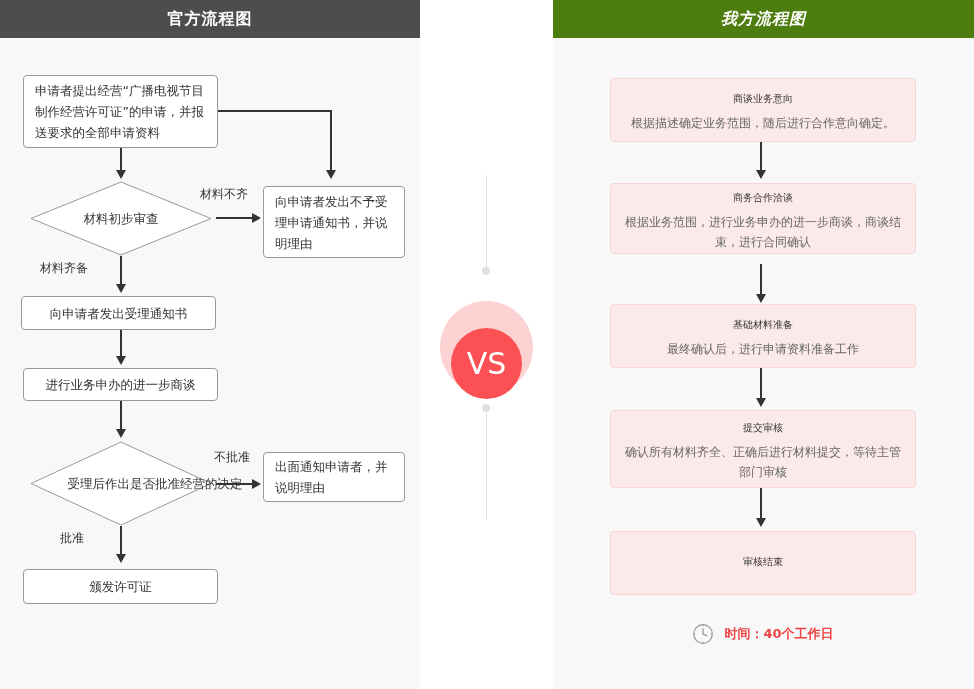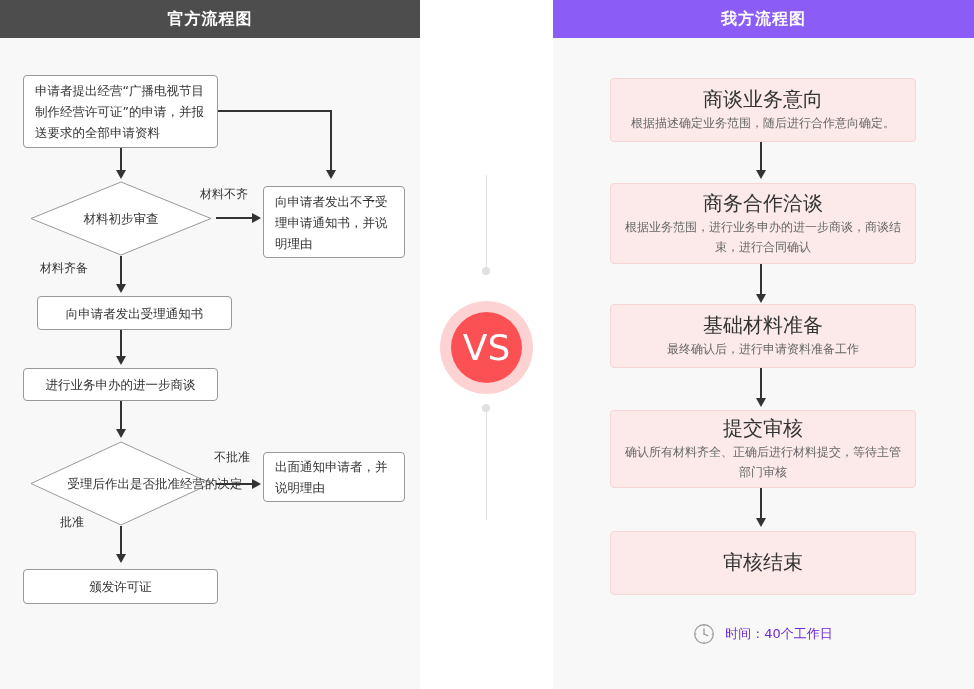--- a/index.html
+++ b/index.html
@@ -15,21 +15,21 @@
   .panel{position:absolute;top:0;background:#f8f8f8;}
   .panel-left{left:0;width:420px;height:689px;}
   .panel-right{left:553px;width:421px;height:689px;}
 
   .panel-header{
     position:absolute;left:0;top:0;width:100%;height:38px;
     display:flex;align-items:center;justify-content:center;
     color:#ffffff;font-size:16px;font-weight:bold;letter-spacing:1px;
   }
   .hdr-left{background:#4d4d4d;}
-  .hdr-right{background:#8b5cf6;}
+  .hdr-right{background:#4d7c0f;font-style:italic;}
 
   
   .node{
     position:absolute;box-sizing:border-box;
     background:#ffffff;border:1px solid #999;border-radius:4px;
     color:#333;font-size:12.5px;line-height:21px;
     display:flex;align-items:center;
   }
   .node.center{justify-content:center;text-align:center;}
   .node.pad{padding:6px 11px;}
@@ -60,48 +60,48 @@
 
   
   .mid{position:absolute;left:420px;top:0;width:133px;height:689px;background:#ffffff;}
   .mid-line{position:absolute;left:66px;width:1px;background:#e0e0e0;}
   .mid-dot{position:absolute;width:8px;height:8px;border-radius:50%;background:#e0e0e0;left:62px;}
   .vs-ring{
     position:absolute;left:20px;top:301px;width:93px;height:93px;
     border-radius:50%;background:#fcd2d2;
   }
   .vs-circle{
-    position:absolute;left:31px;top:312px;width:71px;height:71px;
+    position:absolute;left:31px;top:328px;width:71px;height:71px;
     border-radius:50%;background:#fb5154;
     display:flex;align-items:center;justify-content:center;
-    color:#ffffff;font-size:36px;font-weight:normal;letter-spacing:0px;
+    color:#ffffff;font-size:30px;font-weight:normal;letter-spacing:0px;
   }
 
   
   .card{
     position:absolute;box-sizing:border-box;left:610px;width:306px;
     background:#fceaea;border:1px solid #f7d5d5;border-radius:4px;
     display:flex;flex-direction:column;align-items:center;justify-content:center;
     text-align:center;
   }
-  .card .c-title{color:#333;font-size:20px;line-height:24px;margin-bottom:2px;}
+  .card .c-title{color:#333;font-size:10px;line-height:24px;margin-bottom:2px;}
   .card .c-desc{color:#666;font-size:12px;line-height:20px;padding:0 12px;}
 
   .r-arrow{position:absolute;left:760px;}
   .r-arrow .stem{position:absolute;left:0;top:0;width:2px;background:#333;}
   .r-arrow .head{
     position:absolute;left:-4px;width:0;height:0;
     border-left:5px solid transparent;border-right:5px solid transparent;
     border-top:9px solid #333;
   }
 
   .footer-time{
     position:absolute;left:610px;top:618px;width:306px;height:32px;
     display:flex;align-items:center;justify-content:center;gap:10px;
-    color:#6d28d9;font-size:13px;
+    color:#ef4444;font-size:13px;font-weight:bold;
   }
   .clock{display:block;}
 </style>
 </head>
 <body>
 
 <div class="stage">
 
   <div class="panel panel-left">
     <div class="panel-header hdr-left">官方流程图</div>
@@ -125,21 +125,21 @@
     <div class="edge h" style="left:216px;top:217px;width:38px;"></div>
     <div class="arrowhead right" style="left:252px;top:213px;"></div>
     <div class="edge-label" style="left:200px;top:186px;">材料不齐</div>
 
     <div class="node pad" style="left:263px;top:186px;width:142px;height:72px;">向申请者发出不予受理申请通知书，并说明理由</div>
 
     <div class="edge v" style="left:120px;top:256px;height:30px;"></div>
     <div class="arrowhead down" style="left:116px;top:284px;"></div>
     <div class="edge-label" style="left:40px;top:260px;">材料齐备</div>
 
-    <div class="node center" style="left:37px;top:296px;width:195px;height:34px;">向申请者发出受理通知书</div>
+    <div class="node center" style="left:21px;top:296px;width:195px;height:34px;">向申请者发出受理通知书</div>
 
     <div class="edge v" style="left:120px;top:330px;height:28px;"></div>
     <div class="arrowhead down" style="left:116px;top:356px;"></div>
 
     <div class="node center" style="left:23px;top:368px;width:195px;height:33px;">进行业务申办的进一步商谈</div>
 
     <div class="edge v" style="left:120px;top:401px;height:30px;"></div>
     <div class="arrowhead down" style="left:116px;top:429px;"></div>
 
     <div class="diamond" style="left:30px;top:441px;width:182px;height:85px;">
@@ -150,21 +150,21 @@
     </div>
 
     <div class="edge h" style="left:216px;top:483px;width:38px;"></div>
     <div class="arrowhead right" style="left:252px;top:479px;"></div>
     <div class="edge-label" style="left:214px;top:449px;">不批准</div>
 
     <div class="node pad" style="left:263px;top:452px;width:142px;height:50px;">出面通知申请者，并说明理由</div>
 
     <div class="edge v" style="left:120px;top:526px;height:30px;"></div>
     <div class="arrowhead down" style="left:116px;top:554px;"></div>
-    <div class="edge-label" style="left:60px;top:514px;">批准</div>
+    <div class="edge-label" style="left:60px;top:530px;">批准</div>
 
     <div class="node center" style="left:23px;top:569px;width:195px;height:35px;">颁发许可证</div>
   </div>
 
   <div class="mid">
     <div class="mid-line" style="top:175px;height:96px;"></div>
     <div class="mid-dot" style="top:267px;"></div>
     <div class="vs-ring"></div>
     <div class="vs-circle">VS</div>
     <div class="mid-dot" style="top:404px;"></div>
@@ -177,21 +177,21 @@
 
   <div class="card" style="top:78px;height:64px;">
     <div class="c-title">商谈业务意向</div>
     <div class="c-desc">根据描述确定业务范围，随后进行合作意向确定。</div>
   </div>
   <div class="r-arrow" style="top:142px;height:38px;">
     <div class="stem" style="height:30px;"></div>
     <div class="head" style="top:28px;"></div>
   </div>
 
-  <div class="card" style="top:183px;height:81px;">
+  <div class="card" style="top:183px;height:71px;">
     <div class="c-title">商务合作洽谈</div>
     <div class="c-desc">根据业务范围，进行业务申办的进一步商谈，商谈结束，进行合同确认</div>
   </div>
   <div class="r-arrow" style="top:264px;height:40px;">
     <div class="stem" style="height:32px;"></div>
     <div class="head" style="top:30px;"></div>
   </div>
 
   <div class="card" style="top:304px;height:64px;">
     <div class="c-title">基础材料准备</div>

